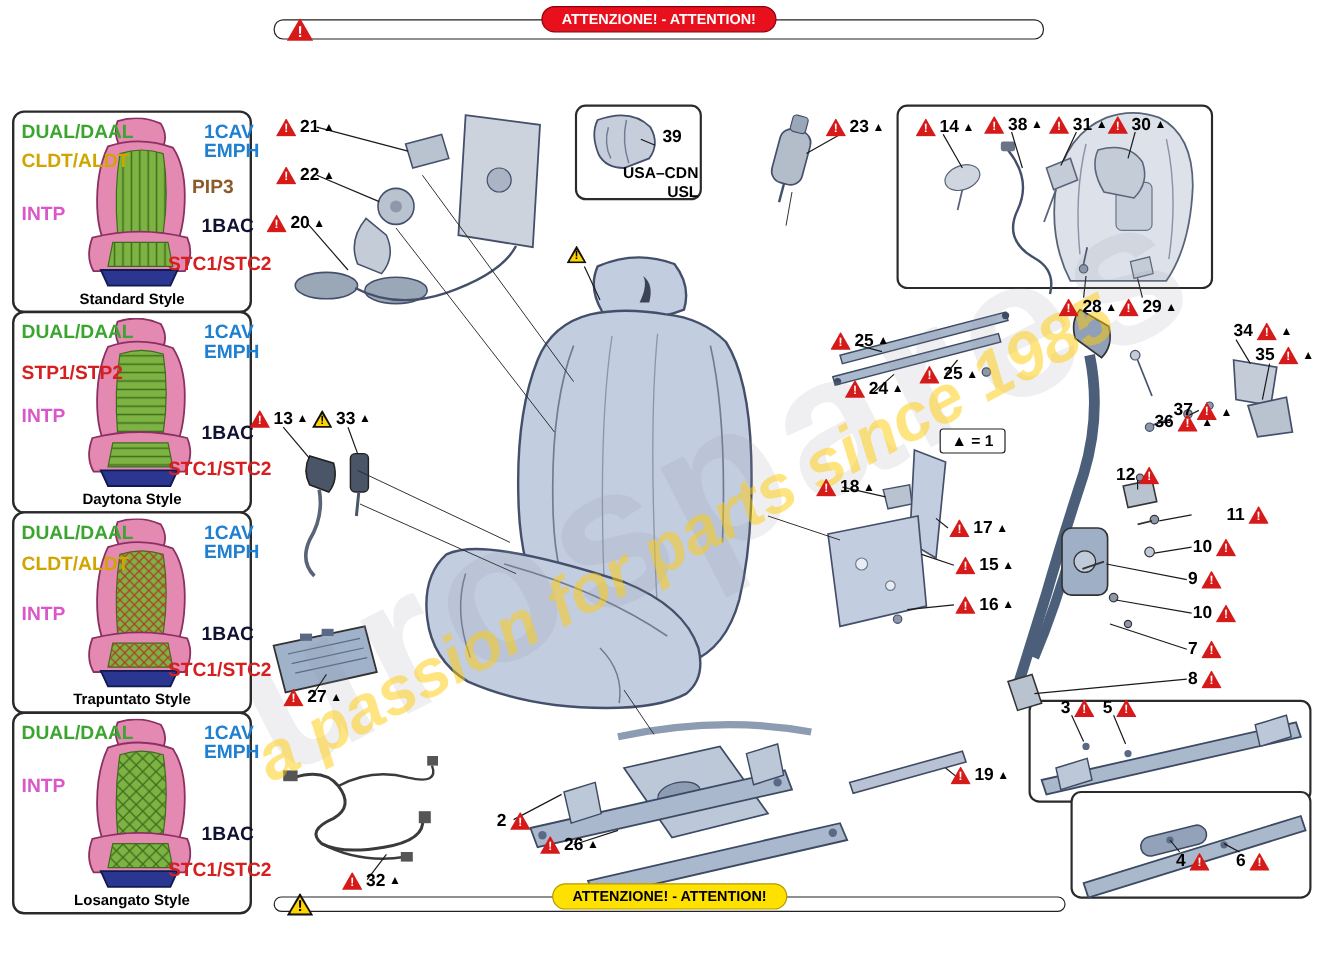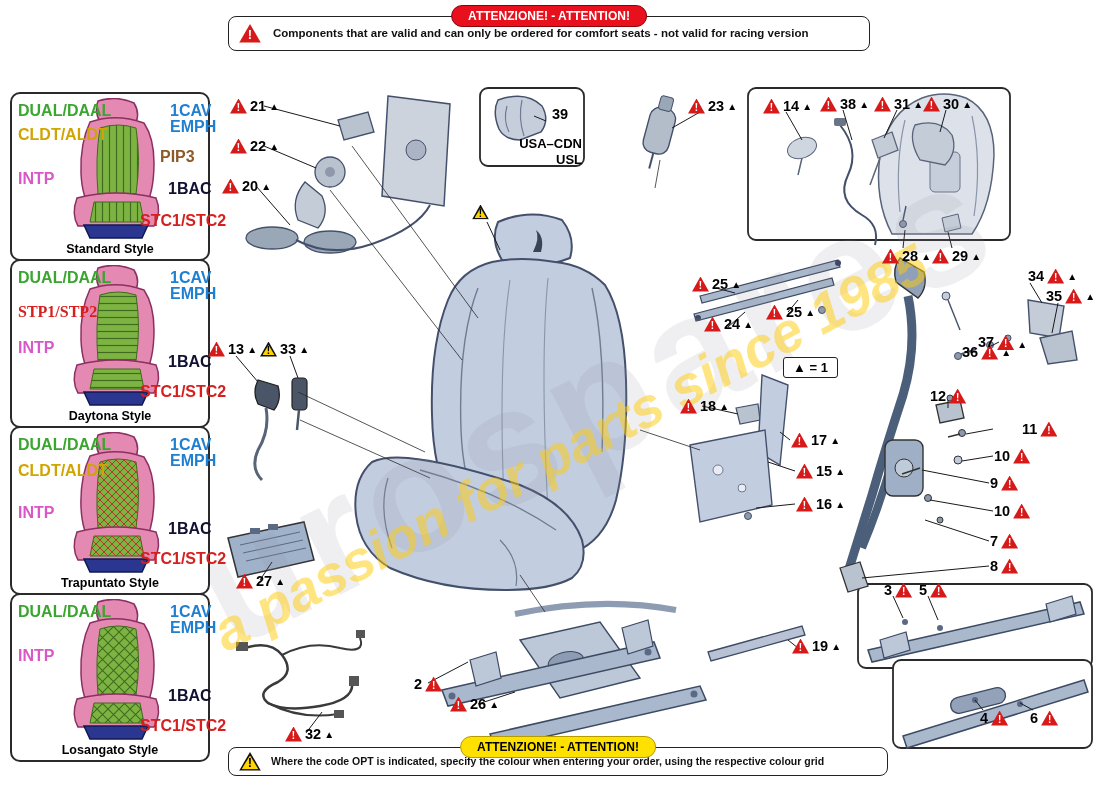--- a/index.html
+++ b/index.html
@@ -308,21 +308,21 @@
         <path d="M36,30 Q31,60 34,96 L72,96 Q77,62 72,30 Q54,24 36,30Z" fill="#7cb342" stroke="#3f6b1d" stroke-width="1"></path>
         <path d="M36,30 Q31,60 34,96 L72,96 Q77,62 72,30 Q54,24 36,30Z" fill="url(#p-ribs)"></path>
         <path d="M13,100 Q7,116 14,128 L90,128 Q98,114 92,100 Q52,90 13,100Z" fill="#e489b2" stroke="#8c2f62" stroke-width="1.5"></path>
         <path d="M30,104 L76,104 L80,124 L26,124Z" fill="#7cb342" stroke="#3f6b1d" stroke-width="1"></path>
         <path d="M30,104 L76,104 L80,124 L26,124Z" fill="url(#p-ribs)"></path>
         <path d="M20,127 L84,127 L78,140 L26,140Z" fill="#2a3690" stroke="#101a50" stroke-width="1.5"></path>
       </svg>
       <span class="plabel" style="left: 6px; top: 8px; color: rgb(58, 165, 47);">DUAL/DAAL</span>
       <span class="plabel" style="left: 158px; top: 8px; color: rgb(31, 127, 209);">1CAV</span>
       <span class="plabel" style="left: 158px; top: 24px; color: rgb(31, 127, 209);">EMPH</span>
-      <span class="plabel" style="left: 6px; top: 42px; color: rgb(214, 32, 32); font-family: Liberation Serif, serif;">STP1/STP2</span>
+      <span class="plabel" style="left: 6px; top: 42px; color: rgb(214, 32, 32);">STP1/STP2</span>
       <span class="plabel" style="left: 6px; top: 78px; color: rgb(217, 87, 200);">INTP</span>
       <span class="plabel" style="left: 156px; top: 92px; color: rgb(17, 17, 51);">1BAC</span>
       <span class="plabel" style="left: 128px; top: 122px; color: rgb(214, 32, 32);">STC1/STC2</span>
       <div class="ptitle">Daytona Style</div>
     </div>
     <div class="style-panel">
       <svg class="pseat" width="104" height="142" viewBox="0 0 104 142">
         <path d="M34,3 Q52,-3 70,5 Q76,15 72,24 Q52,31 36,24 Q30,13 34,3Z" fill="#e489b2" stroke="#8c2f62" stroke-width="1.5"></path>
         <path d="M26,24 Q16,45 17,75 Q18,100 28,112 L80,112 Q90,95 90,65 Q90,40 80,25 Q52,15 26,24Z" fill="#e489b2" stroke="#8c2f62" stroke-width="1.5"></path>
         <path d="M36,30 Q31,60 34,96 L72,96 Q77,62 72,30 Q54,24 36,30Z" fill="#7cb342" stroke="#3f6b1d" stroke-width="1"></path>
@@ -638,25 +638,23 @@
   <div>USL</div>
 </div>
 <div id="usa-box-number">39</div>
 
 <div class="banner" id="banner-top">
   <div class="pill red">ATTENZIONE! - ATTENTION!</div>
   <div class="banner-box">
     <span class="tri red lg">
         <i>!</i>
       </span>
-    <div>Components that are valid and can only be ordered for comfort seats - not valid for racing version</div>
   </div>
 </div>
 
 <div class="banner" id="banner-bottom">
   <div class="pill yellow">ATTENZIONE! - ATTENTION!</div>
   <div class="banner-box">
     <span class="tri yellow lg">
         <i>!</i>
       </span>
-    <div>Where the code OPT is indicated, specify the colour when entering your order, using the respective colour grid</div>
   </div>
 </div>
 
 </body></html>

